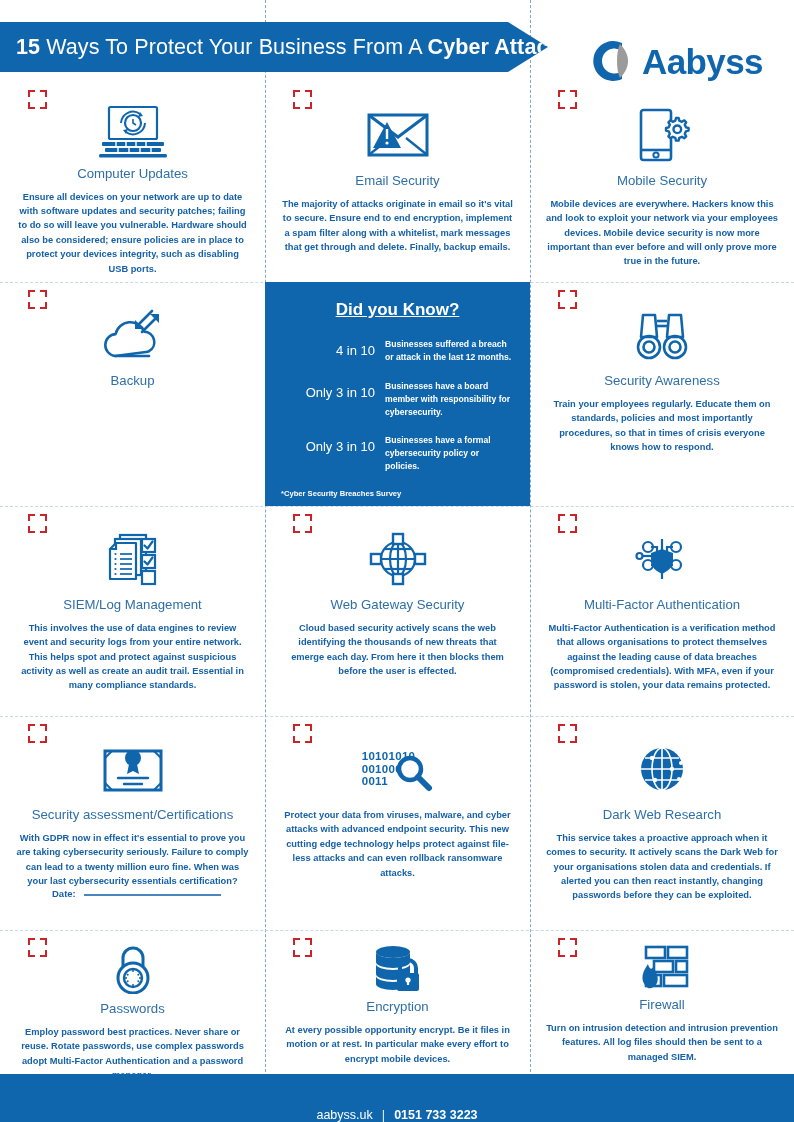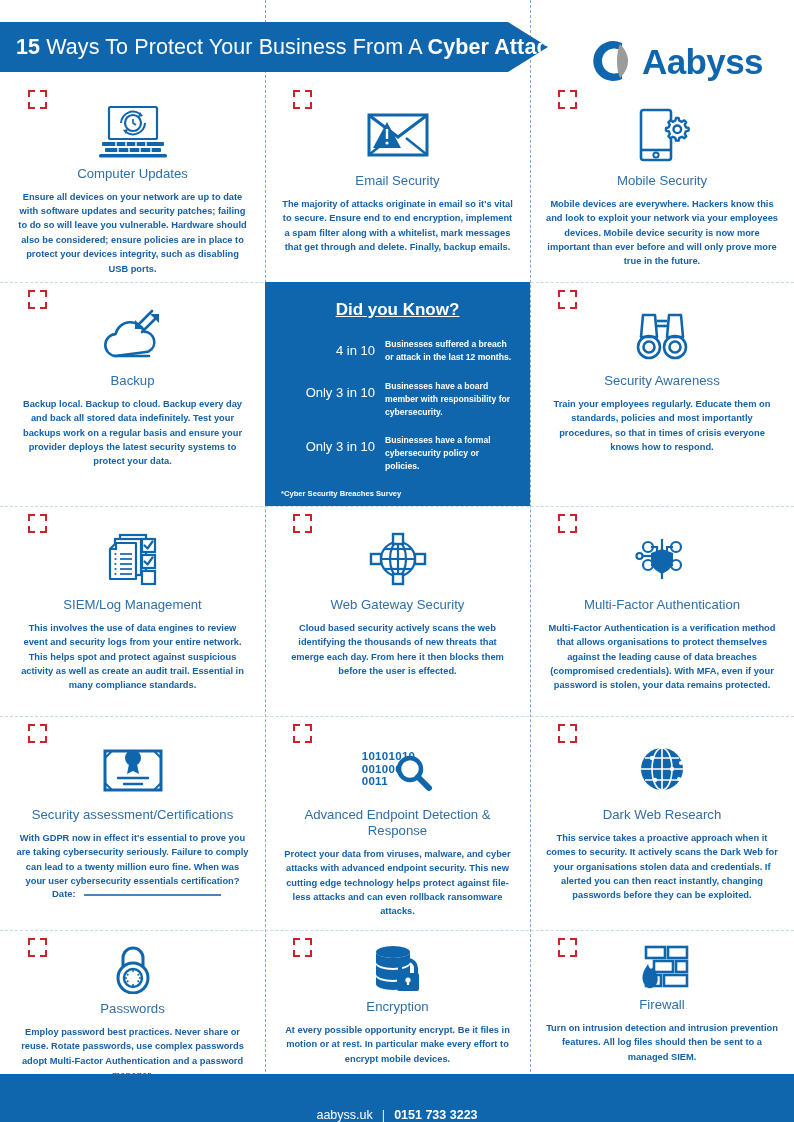--- a/index.html
+++ b/index.html
@@ -254,21 +254,20 @@
             <path d="M14 50 L48 50" stroke="#1066ad" stroke-width="2.6" stroke-linecap="round"></path>
             <g stroke="#1066ad" stroke-width="2.6" fill="none" stroke-linecap="round">
               <path d="M36 20 L51 5"></path>
               <path d="M41 26 L56 11"></path>
             </g>
             <path d="M34 14 l0 9 l9 0 z" fill="#1066ad"></path>
             <path d="M58 17 l0 -9 l-9 0 z" fill="#1066ad"></path>
           </svg>
         </span>
         <div class="card-title">Backup</div>
-        <div class="card-body">Backup local. Backup to cloud. Backup every day and back all stored data indefinitely. Test your backups work on a regular basis and ensure your provider deploys the latest security systems to protect your data.</div>
       </div>
 
       <div class="dyk" style="height:224px">
         <div class="dyk-title">Did you Know?</div>
         <div class="dyk-stat">
           <div class="dyk-num">4 in 10</div>
           <div class="dyk-desc">Businesses suffered a breach or attack in the last 12 months.</div>
         </div>
         <div class="dyk-stat">
           <div class="dyk-num">Only 3 in 10</div>
@@ -453,21 +452,21 @@
             </g>
             <circle cx="31" cy="13" r="8" fill="#1066ad"></circle>
             <path d="M27 19 L25 29 L31 26 L37 29 L35 19 Z" fill="#1066ad"></path>
             <g stroke="#1066ad" stroke-width="2.4" stroke-linecap="round">
               <path d="M16 33 L46 33"></path>
               <path d="M22 39 L40 39"></path>
             </g>
           </svg>
         </span>
         <div class="card-title">Security assessment/Certifications</div>
-        <div class="card-body">With GDPR now in effect it's essential to prove you are taking cybersecurity seriously. Failure to comply can lead to a twenty million euro fine. When was your user cybersecurity essentials certification?</div>
+        <div class="card-body">With GDPR now in effect it's essential to prove you are taking cybersecurity seriously. Failure to comply can lead to a twenty million euro fine. When was your last cybersecurity essentials certification?</div>
         <div class="date-row">
           <span class="date-label">Date:</span>
           <span class="date-line"></span>
         </div>
       </div>
 
       <div class="cell" style="height:214px">
         <span class="corner-mark">
           <svg width="19" height="19" viewBox="0 0 19 19">
               <g stroke="#cc2229" stroke-width="2" fill="none">
@@ -484,21 +483,20 @@
             <span>00100010</span><br>
             <span>0011</span>
           </span>
           <span style="margin-left:-20px;margin-top:12px">
             <svg width="38" height="38" viewBox="0 0 38 38">
               <circle cx="15" cy="15" r="11" fill="#fff" stroke="#1066ad" stroke-width="4.5"></circle>
               <path d="M23 23 L34 34" stroke="#1066ad" stroke-width="6" stroke-linecap="round"></path>
             </svg>
           </span>
         </span>
-        <div class="card-title">Advanced Endpoint Detection &amp; Response</div>
         <div class="card-body">Protect your data from viruses, malware, and cyber attacks with advanced endpoint security.  This new cutting edge technology helps protect against file-less attacks and can even rollback ransomware attacks.</div>
       </div>
 
       <div class="cell last" style="height:214px">
         <span class="corner-mark">
           <svg width="19" height="19" viewBox="0 0 19 19">
               <g stroke="#cc2229" stroke-width="2" fill="none">
             <path d="M1 7 L1 1 L7 1"></path>
                 <path d="M12 1 L18 1 L18 7"></path>
                 <path d="M18 12 L18 18 L12 18"></path>

